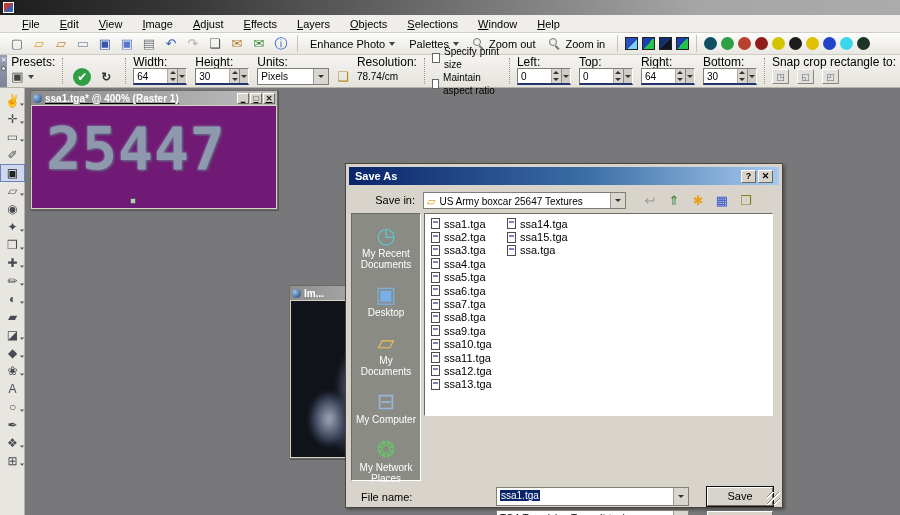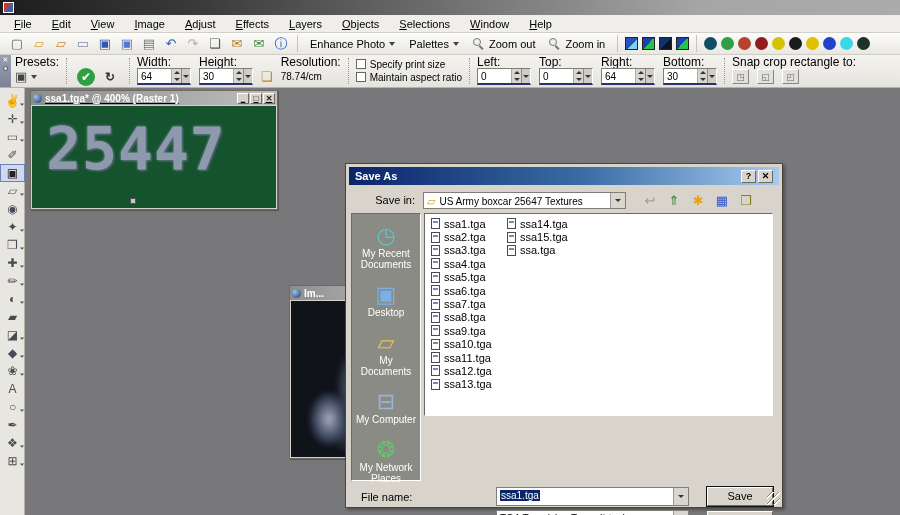--- a/index.html
+++ b/index.html
@@ -9,21 +9,21 @@
 
   
   #titlebar { position:absolute; left:0; top:0; width:900px; height:15px;
     background:linear-gradient(90deg,#1d1d1d 0%,#3a3a3a 22%,#7a7a7a 55%,#a6a6a6 78%,#ababab 100%);
     display:flex; align-items:center; padding-left:3px; }
   #app-icon { width:11px; height:11px; margin-right:5px;
     background:linear-gradient(135deg,#c23b3b 0 45%,#3a62b0 55% 100%); border:1px solid #fff; }
   #titlebar .ttext { color:#fff; font-weight:bold; font-size:11px; line-height:11px; }
 
   #menubar { position:absolute; left:0; top:15px; width:900px; height:18px; background:#efeeea;
-    border-bottom:1px solid #d2cfc8; display:flex; align-items:center; padding-left:4px; }
+    border-bottom:1px solid #d2cfc8; display:flex; align-items:center; padding-left:12px; }
   .menu-item { padding:2px 10px; cursor:default; }
   .menu-item::first-letter { text-decoration:underline; }
 
   #toolbar { position:absolute; left:0; top:33px; width:900px; height:22px;
     background:linear-gradient(#fcfcfb,#e9e7e1); border-bottom:1px solid #cfccc4;
     display:flex; align-items:center; padding-left:6px; }
   .tb-icon { width:20px; height:19px; display:flex; align-items:center; justify-content:center;
     font-size:13px; line-height:13px; margin:0 1px; }
   .tb-sep { width:1px; height:17px; background:#c8c4bc; margin:0 5px; }
   .tb-label { display:flex; align-items:center; margin:0 7px; white-space:nowrap; }
@@ -77,21 +77,21 @@
 
   
   .imgwin { position:absolute; background:#d6d2c8; border:1px solid #6e6a62; box-shadow:1px 1px 0 #555; }
   .imgwin .wtitle { height:14px; background:linear-gradient(90deg,#8d8d8d,#bdbdbd); display:flex; align-items:center;
     padding:0 2px; color:#fff; font-size:10px; font-weight:bold; white-space:nowrap; overflow:hidden; }
   .worb { width:9px; height:9px; border-radius:50%; background:radial-gradient(circle at 30% 30%,#9ec4e8,#1a3a7a); margin-right:3px; flex:none; }
   .wbtns { margin-left:auto; display:flex; gap:1px; }
   .wbtn { width:12px; height:11px; background:#d6d2c8; border:1px solid; border-color:#fff #6e6a62 #6e6a62 #fff;
     font-size:8px; line-height:9px; text-align:center; font-weight:bold; color:#111; }
   #imgwin1 { left:30px; top:90px; width:248px; height:120px;text-decoration:underline; }
-  #imgwin1 .canvas { position:relative; margin:1px; height:102px; background:#14532d; overflow:hidden; }
+  #imgwin1 .canvas { position:relative; margin:1px; height:102px; background:#701a75; overflow:hidden; }
   #digits { position:absolute; left:6px; top:14px; width:196px; text-align:center;
     font-family:"DejaVu Sans Mono", monospace; font-weight:bold; font-size:58px; line-height:58px;
     color:#8e99ad; letter-spacing:1px; text-shadow:0 0 3px rgba(140,150,175,.9), 2px 2px 0 rgba(80,90,110,.5);
     filter:blur(0.6px); }
   #crop-handle { position:absolute; left:98px; top:92px; width:6px; height:6px; background:#c2c6ce; border:1px solid #555; }
   #imgwin2 { left:289px; top:285px; width:120px; height:174px; z-index:1; }
   #imgwin2 .canvas { position:relative; margin:1px; height:156px; background:#10131a; overflow:hidden; }
   #blob { position:absolute; left:8px; top:40px; width:90px; height:110px;
     background:
       radial-gradient(ellipse 28px 38px at 30px 78px, rgba(190,200,220,.85), rgba(90,105,140,.5) 55%, transparent 75%),
@@ -344,20 +344,31 @@
                 </span>
               </span>
               <span class="extbtn">
                 <span class="tri-dn"></span>
               </span>
             </div>
           </div>
         </div>
       </span>
     <div class="ob-group">
+      <div class="ob-label">Units:</div>
+      <div class="ob-ctl">
+        <div class="combo" style="width:72px;">
+          <span class="cval">Pixels</span>
+          <span class="dropbtn">
+              <span class="tri-dn"></span>
+            </span>
+        </div>
+      </div>
+    </div>
+    <div class="ob-group">
       <div class="ob-label">&nbsp;</div>
       <div class="ob-ctl">
         <span style="font-size:13px;color:#b8872a;">❏</span>
       </div>
     </div>
     <div class="ob-group">
       <div class="ob-label">Resolution:</div>
       <div class="ob-ctl">
           <span style="font-size:10px;">78.74/cm</span>
         </div>

